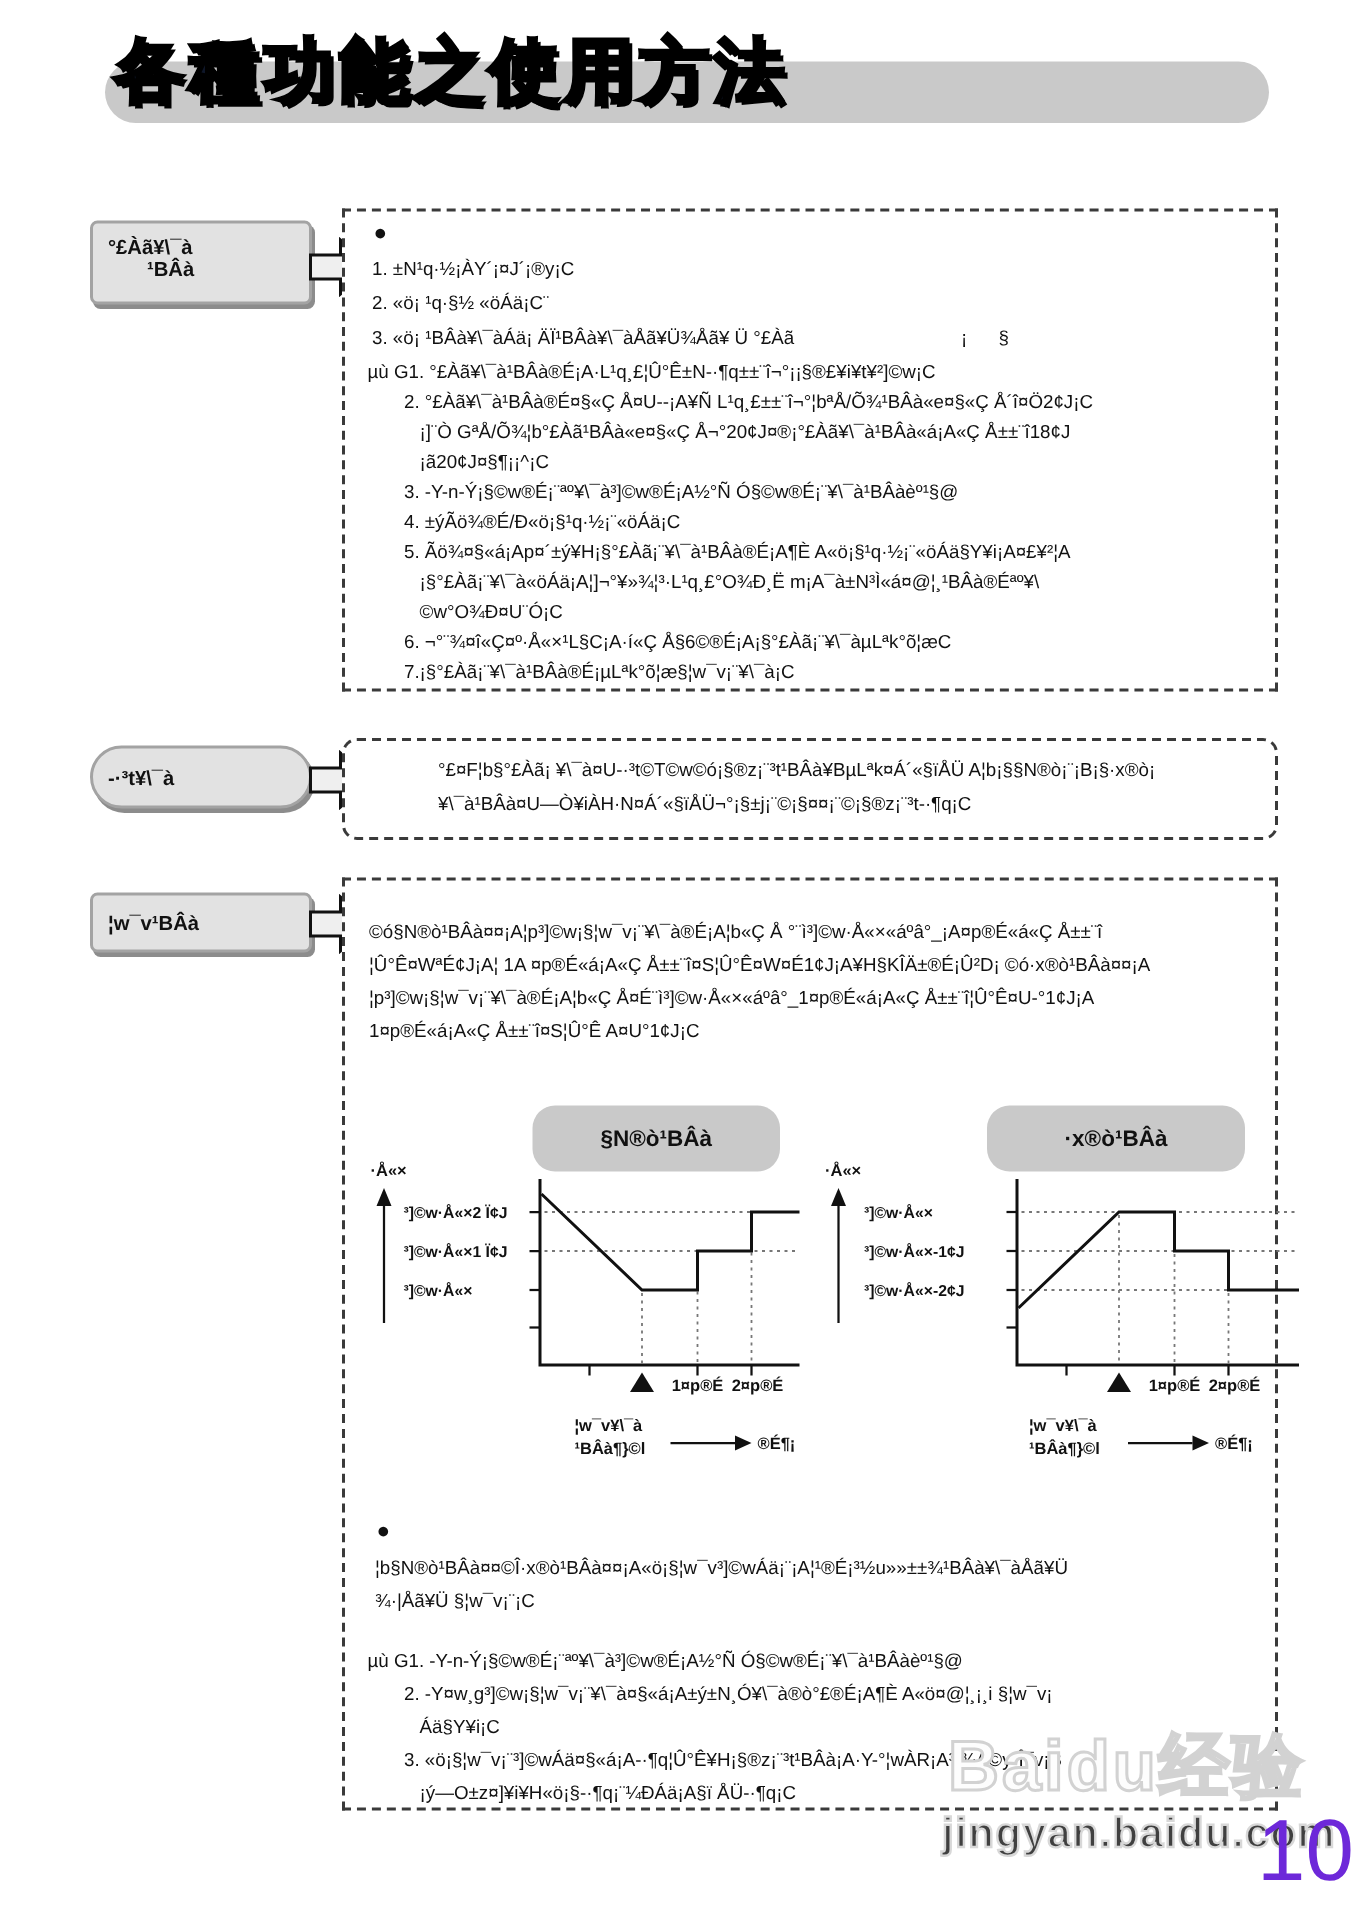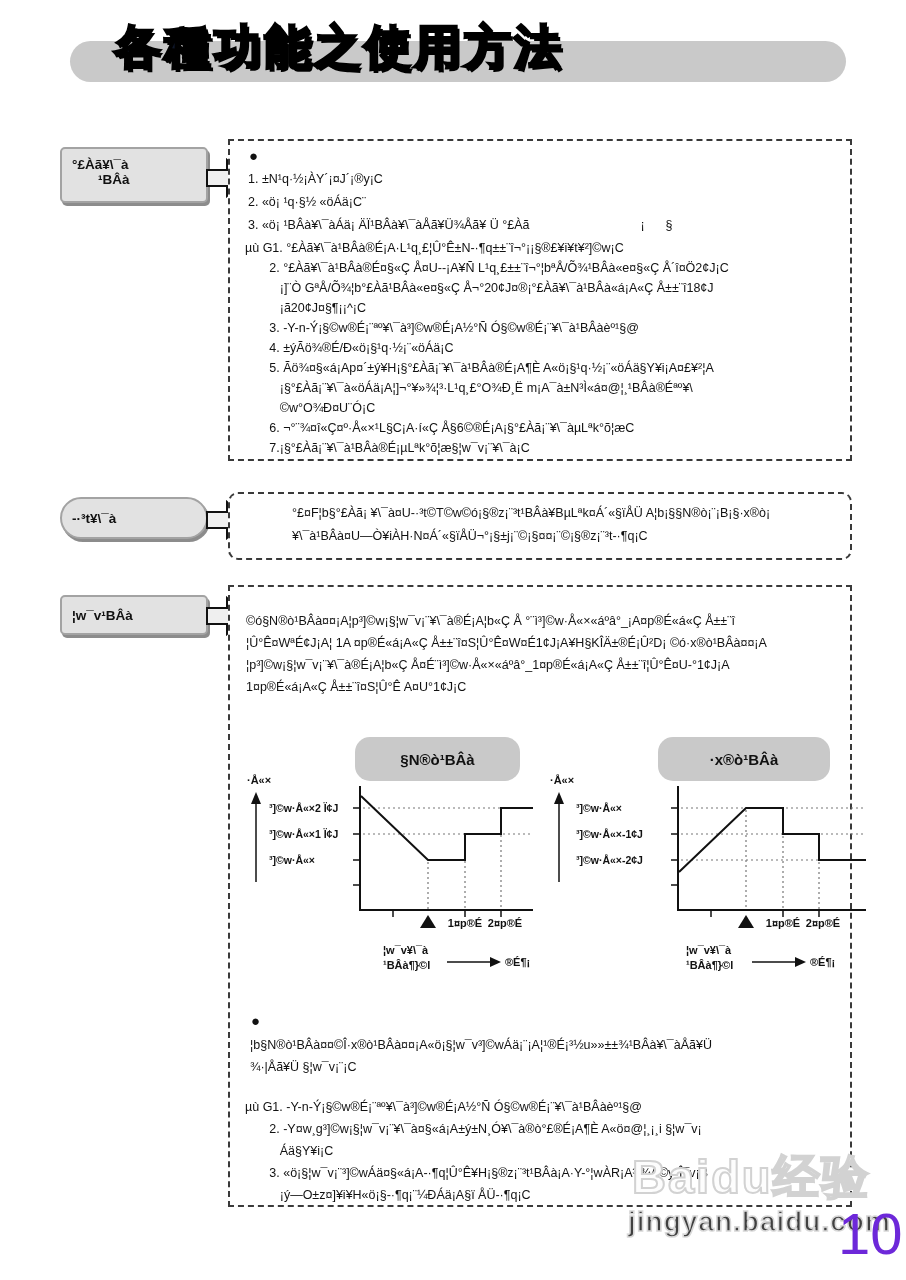--- a/index.html
+++ b/index.html
@@ -4,21 +4,21 @@
 <style>
   html,body{margin:0;padding:0;}
   body{
     width:906px;height:1280px;position:relative;background:#fff;
     font-family:"Liberation Sans",sans-serif;color:#111;overflow:hidden;
   }
   .banner{position:absolute;left:70px;top:41px;width:776px;height:41px;
     background:#c9c9c9;border-radius:21px;}
   .page-title{position:absolute;left:76px;top:16px;font-size:47px;font-weight:bold;
     letter-spacing:3px;color:#0f172a;-webkit-text-stroke:2.4px #000;
-    text-shadow:3px 3px 0 #000;white-space:nowrap;margin-left:38px;}
+    text-shadow:3px 3px 0 #000;white-space:nowrap;}
   .callout{position:absolute;width:148px;background:#e2e2e2;border:2px solid #a3a3a3;
     border-radius:5px;box-shadow:2px 3px 0 rgba(0,0,0,.45);
     font-size:13.5px;font-weight:bold;box-sizing:border-box;padding:8px 10px;}
   .callout .l2{padding-left:26px;}
   .arrow-ico{position:absolute;}
   .dashed-box{position:absolute;border:2px dashed #3a3a3a;box-sizing:border-box;background:#fff;}
   .bullet{position:absolute;font-size:15px;font-weight:bold;}
   .pre{position:absolute;white-space:pre;font-weight:normal;font-size:12.5px;
     line-height:20px;overflow:hidden;}
   .lh22{line-height:22px;}

